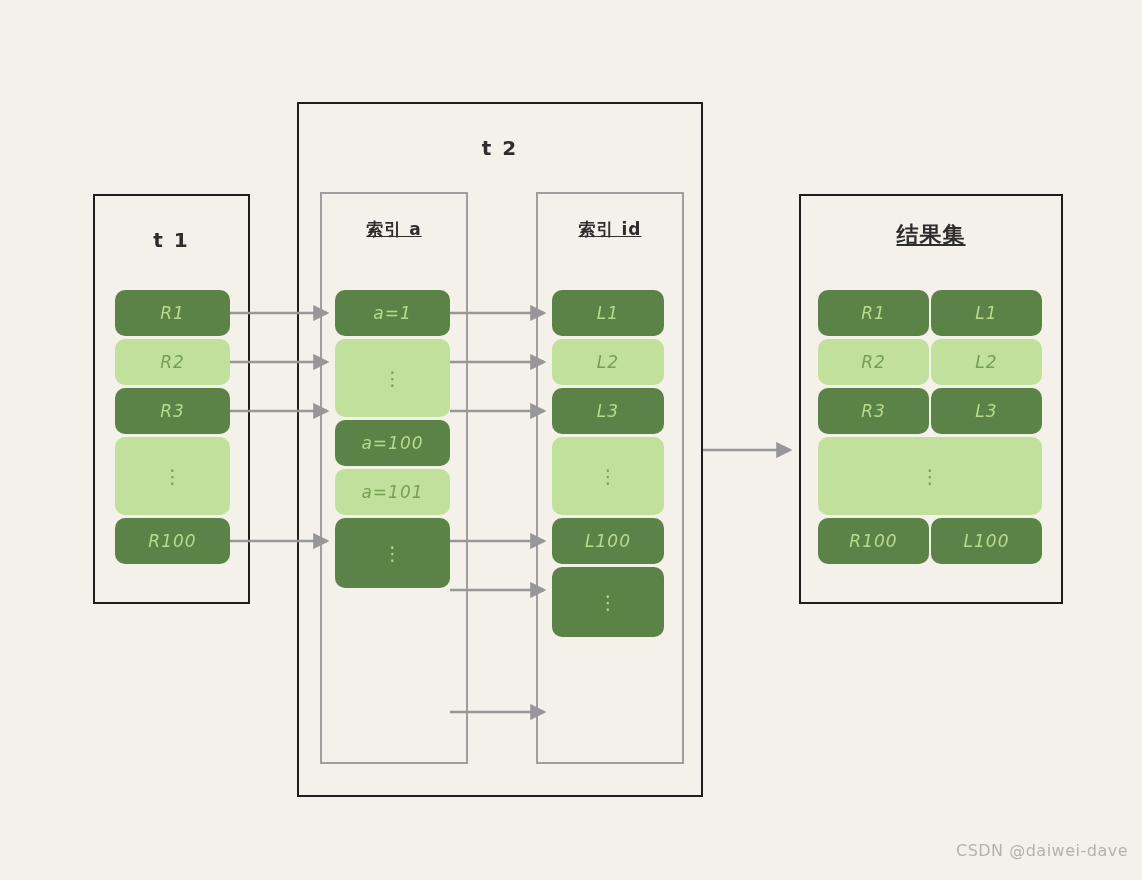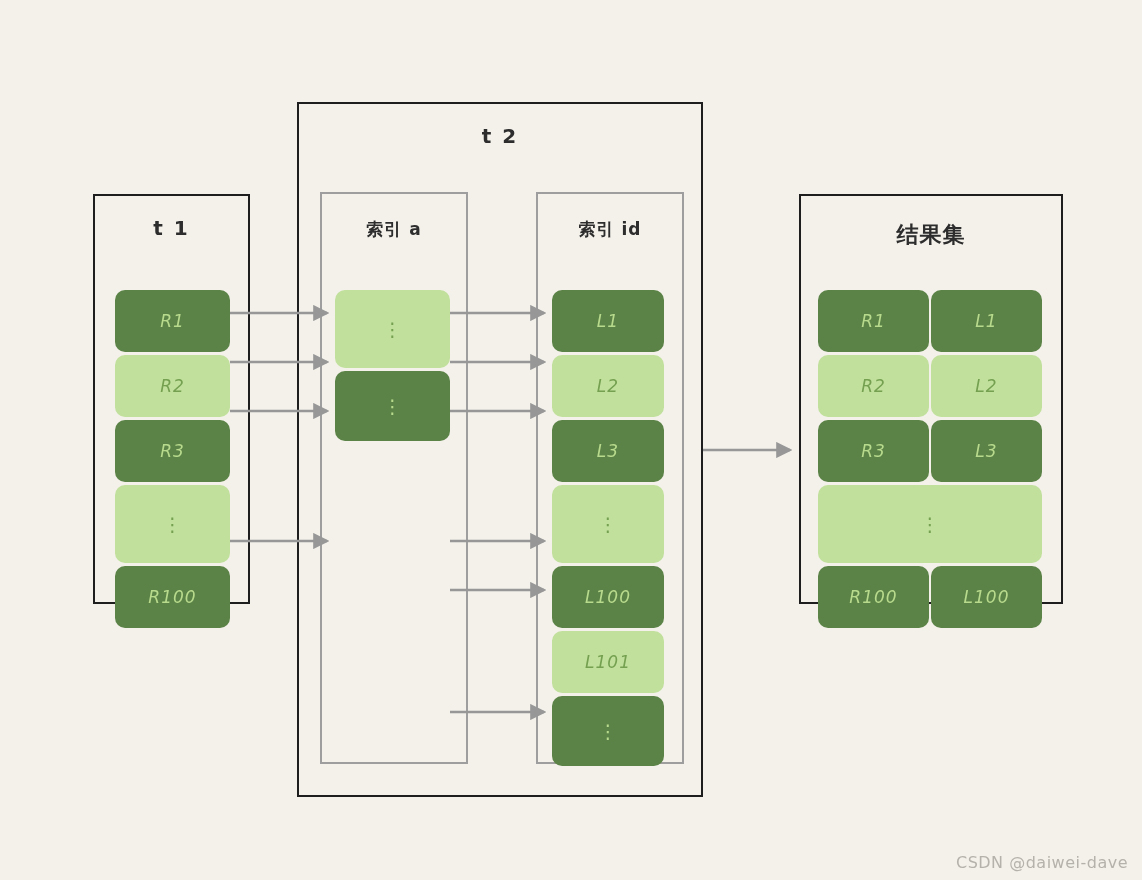--- a/index.html
+++ b/index.html
@@ -10,42 +10,42 @@
   }
   .box{position:absolute;border:2.5px solid var(--outer-border,#1e1e1e);background:transparent;box-sizing:border-box;}
   .box-t1{left:93px;top:194px;width:157px;height:410px;}
   .box-t2{left:297px;top:102px;width:406px;height:695px;}
   .box-result{left:799px;top:194px;width:264px;height:410px;}
   .inner-box{position:absolute;border:2px solid var(--inner-border,#9e9e9e);box-sizing:border-box;}
   .inner-a{left:320px;top:192px;width:148px;height:572px;}
   .inner-id{left:536px;top:192px;width:148px;height:572px;}
   .box-title{
     text-align:center;color:#2d2d2d;font-size:20px;font-weight:600;
-    padding-top:20px;letter-spacing:2px;
+    padding-top:32px;letter-spacing:2px;
   }
-  .inner-title{font-size:17px;padding-top:24px;letter-spacing:1px;}
+  .inner-title{font-size:17px;padding-top:24px;letter-spacing:1px;text-decoration:underline;}
   .col{position:absolute;display:flex;flex-direction:column;gap:3px;}
   .col-t1{left:115px;top:290px;width:115px;}
   .col-a{left:335px;top:290px;width:115px;}
   .col-id{left:552px;top:290px;width:112px;}
   .col-result{left:818px;top:290px;width:224px;}
   .cell{
-    height:62px;border-radius:10px;display:flex;align-items:center;justify-content:center;
+    height:46px;border-radius:10px;display:flex;align-items:center;justify-content:center;
     font-size:17px;font-style:italic;letter-spacing:1px;box-sizing:border-box;
   }
   .cell.dark{background:var(--cell-dark,#5c8347);color:var(--cell-dark-text,#b8da8d);}
   .cell.light{background:var(--cell-light,#c1e09c);color:var(--cell-light-text,#74a050);}
   .cell.tall{height:78px;}
   .cell.tall-mid{height:70px;}
   .cell.ellipsis{font-style:normal;font-size:19px;letter-spacing:0;line-height:1;}
   .pair-row{display:flex;gap:2px;}
   .pair-row .cell{flex:1;}
   .arrow-layer{position:absolute;left:0;top:0;width:1142px;height:880px;pointer-events:none;z-index:5;}
   .watermark{
-    position:absolute;right:14px;bottom:8px;font-size:16px;
+    position:absolute;right:14px;bottom:20px;font-size:16px;
     color:var(--watermark-text,#b5b2ab);letter-spacing:.5px;font-style:normal;
   }
 </style>
 </head>
 <body>
 
 <div class="canvas" style="--bg: #f3f1ea; --cell-dark: #5c8347; --cell-light: #c1e09c; --cell-dark-text: #b8da8d; --cell-light-text: #74a050; --outer-border: #1e1e1e; --inner-border: #9e9e9e; --arrow: #979797; --watermark-text: #b5b2ab;">
 
   <div class="box box-t1">
     <div class="box-title">t 1</div>
@@ -62,31 +62,33 @@
     <div class="box-title">t 2</div>
   </div>
   <div class="inner-box inner-a">
     <div class="box-title inner-title">索引 a</div>
   </div>
   <div class="inner-box inner-id">
     <div class="box-title inner-title">索引 id</div>
   </div>
 
   <div class="col col-a">
+    <div class="cell dark">a=1</div>
     <div class="cell light tall ellipsis">⋮</div>
+    <div class="cell dark">a=100</div>
+    <div class="cell light">a=101</div>
     <div class="cell dark tall-mid ellipsis">⋮</div>
   </div>
 
   <div class="col col-id">
     <div class="cell dark">L1</div>
     <div class="cell light">L2</div>
     <div class="cell dark">L3</div>
     <div class="cell light tall ellipsis">⋮</div>
     <div class="cell dark">L100</div>
-    <div class="cell light">L101</div>
     <div class="cell dark tall-mid ellipsis">⋮</div>
   </div>
 
   <div class="box box-result">
     <div class="box-title inner-title" style="font-size:22px;">结果集</div>
   </div>
   <div class="col col-result">
     <div class="pair-row">
       <div class="cell dark">R1</div>
       <div class="cell dark">L1</div>

